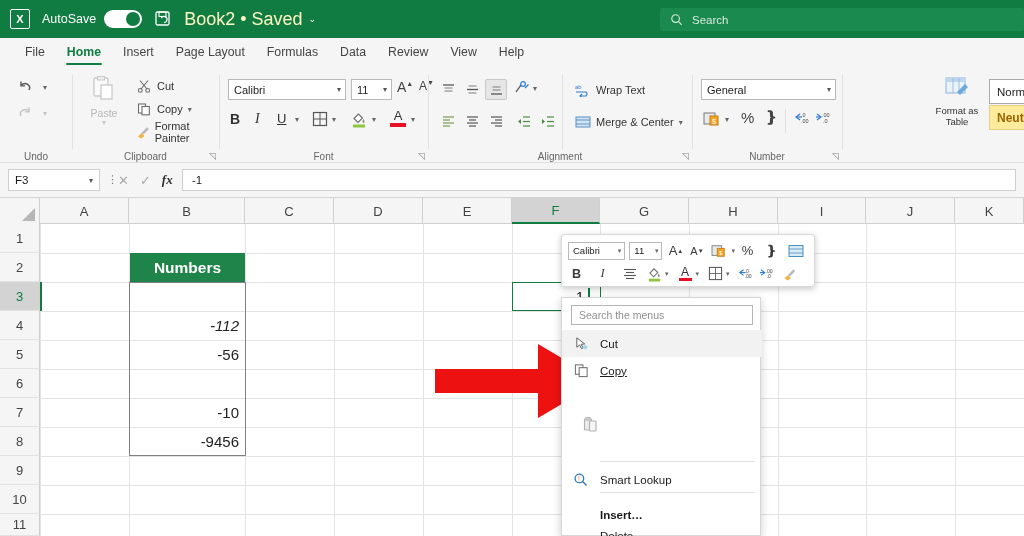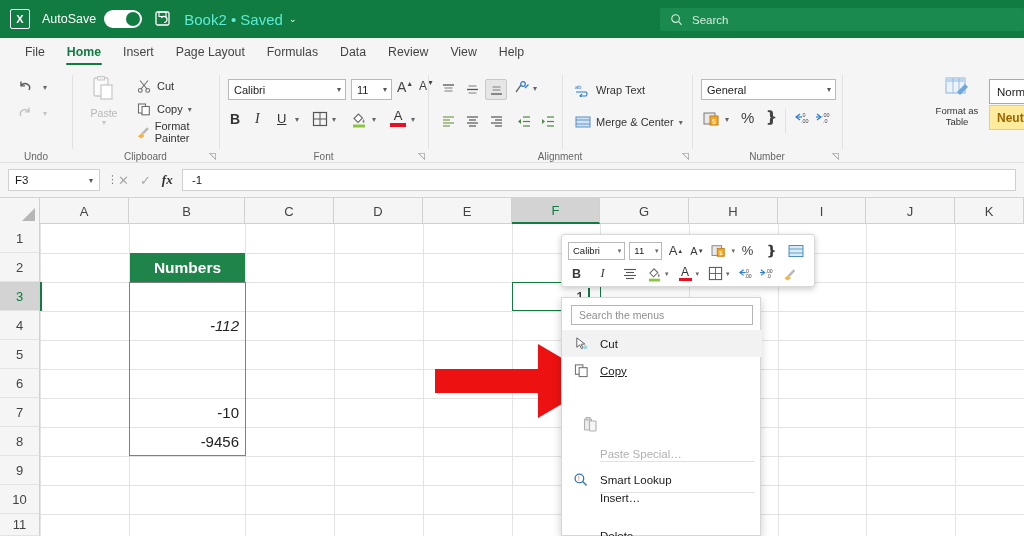--- a/index.html
+++ b/index.html
@@ -25,21 +25,21 @@
   .toggle {
     width:38px; height:18px; border-radius:9px; background:#fff;
     position:relative; margin-right:12px; flex:none;
   }
   .toggle .knob { position:absolute; right:2px; top:2px; width:14px; height:14px;
     border-radius:50%; background:#107c41;}
   .toggle .on { position:absolute; left:6px; top:20px; font-size:10px; color:#107c41;
      font-weight:bold; line-height:14px;}
   .save-icon { width:18px; height:18px; margin-right:12px; position:relative; flex:none;}
   .save-icon svg { display:block; }
-  .tb-file { color:#5eead4; font-size:15px; margin-right:6px; }
+  .tb-file { color:#fef9c3; font-size:18px; margin-right:6px; }
   .caret-w { color:#fff; font-size:9px; }
   #searchbox {
     position:absolute; left:660px; top:8px; width:364px; height:23px;
     background:#1a8a4e; border-radius:2px; display:flex; align-items:center;
     padding-left:10px; color:#d8ebdf; font-size:11.5px;
   }
   #searchbox .sicon { margin-right:9px; display:flex; }
 
   
   #tabsrow {
@@ -527,20 +527,21 @@
   <div class="rhcell" style="top:229px;height:29px;">8</div>
   <div class="rhcell" style="top:258px;height:29px;">9</div>
   <div class="rhcell" style="top:287px;height:29px;">10</div>
   <div class="rhcell" style="top:316px;height:22px;">11</div>
 
   <div style="position:absolute;left:40px;top:84px;width:2px;height:29px;background:#107c41;"></div>
 
   <div id="bhdr" style="left:130px;top:55px;width:115px;height:29px;">Numbers</div>
 
   <div class="cell num" style="left:130px;top:113px;width:115px;height:29px;font-style:italic;">-112</div>
+  <div class="cell num" style="left:130px;top:142px;width:115px;height:29px;">-56</div>
   <div class="cell num" style="left:130px;top:200px;width:115px;height:29px;">-10</div>
   <div class="cell num" style="left:130px;top:229px;width:115px;height:29px;">-9456</div>
 
   <div id="bbox" style="left:129px;top:84px;width:117px;height:174px;"></div>
 
   <div id="f3sel" style="left:512px;top:84px;width:89px;height:29px;"></div>
   <div id="f3txt" style="left:512px;top:84px;width:72px;height:29px;justify-content:flex-end;">-1</div>
   <div id="f3caret" style="left:588px;top:90px;height:18px;"></div>
 </div>
 
@@ -667,41 +668,37 @@
     <span class="mi-ic" style="padding-left:18px;">
       <svg width="16" height="17" viewBox="0 0 16 17">
           <rect x="2.5" y="3" width="7" height="11" rx="0.8" fill="#ececec" stroke="#b0b0b0" stroke-width="1.1"></rect>
           <rect x="4" y="1.5" width="4" height="2.6" fill="#d6d6d6" stroke="#b0b0b0" stroke-width="0.9"></rect>
           <rect x="7.5" y="5" width="6.5" height="10" rx="0.8" fill="#f6f6f6" stroke="#b0b0b0" stroke-width="1.1"></rect>
         </svg>
     </span>
     <span></span>
   </div>
 
-  <div class="mi dis" style="top:142px;">
-    <span class="mi-ic"></span>
-    <span>Paste Special…</span>
-  </div>
 
   <div class="msep" style="top:163px;"></div>
 
   <div class="mi" style="top:168px;">
     <span class="mi-ic">
       <svg width="16" height="16" viewBox="0 0 16 16">
           <circle cx="6.4" cy="6.4" r="4.3" fill="none" stroke="#2f7ab5" stroke-width="1.3"></circle>
           <line x1="9.6" y1="9.6" x2="13.6" y2="13.6" stroke="#2f7ab5" stroke-width="1.4"></line>
           <text x="5" y="9" font-size="6.5" fill="#e2603a" font-family="'Liberation Sans',sans-serif">!</text>
         </svg>
     </span>
     <span>Smart Lookup</span>
   </div>
 
   <div class="msep" style="top:194px;"></div>
 
-  <div class="mi" style="top:186px;">
+  <div class="mi" style="top:203px;font-weight:bold;">
     <span class="mi-ic"></span>
     <span>Insert…</span>
   </div>
 
   <div class="mi" style="top:224px;">
     <span class="mi-ic"></span>
     <span>Delete…</span>
   </div>
 </div>
 

